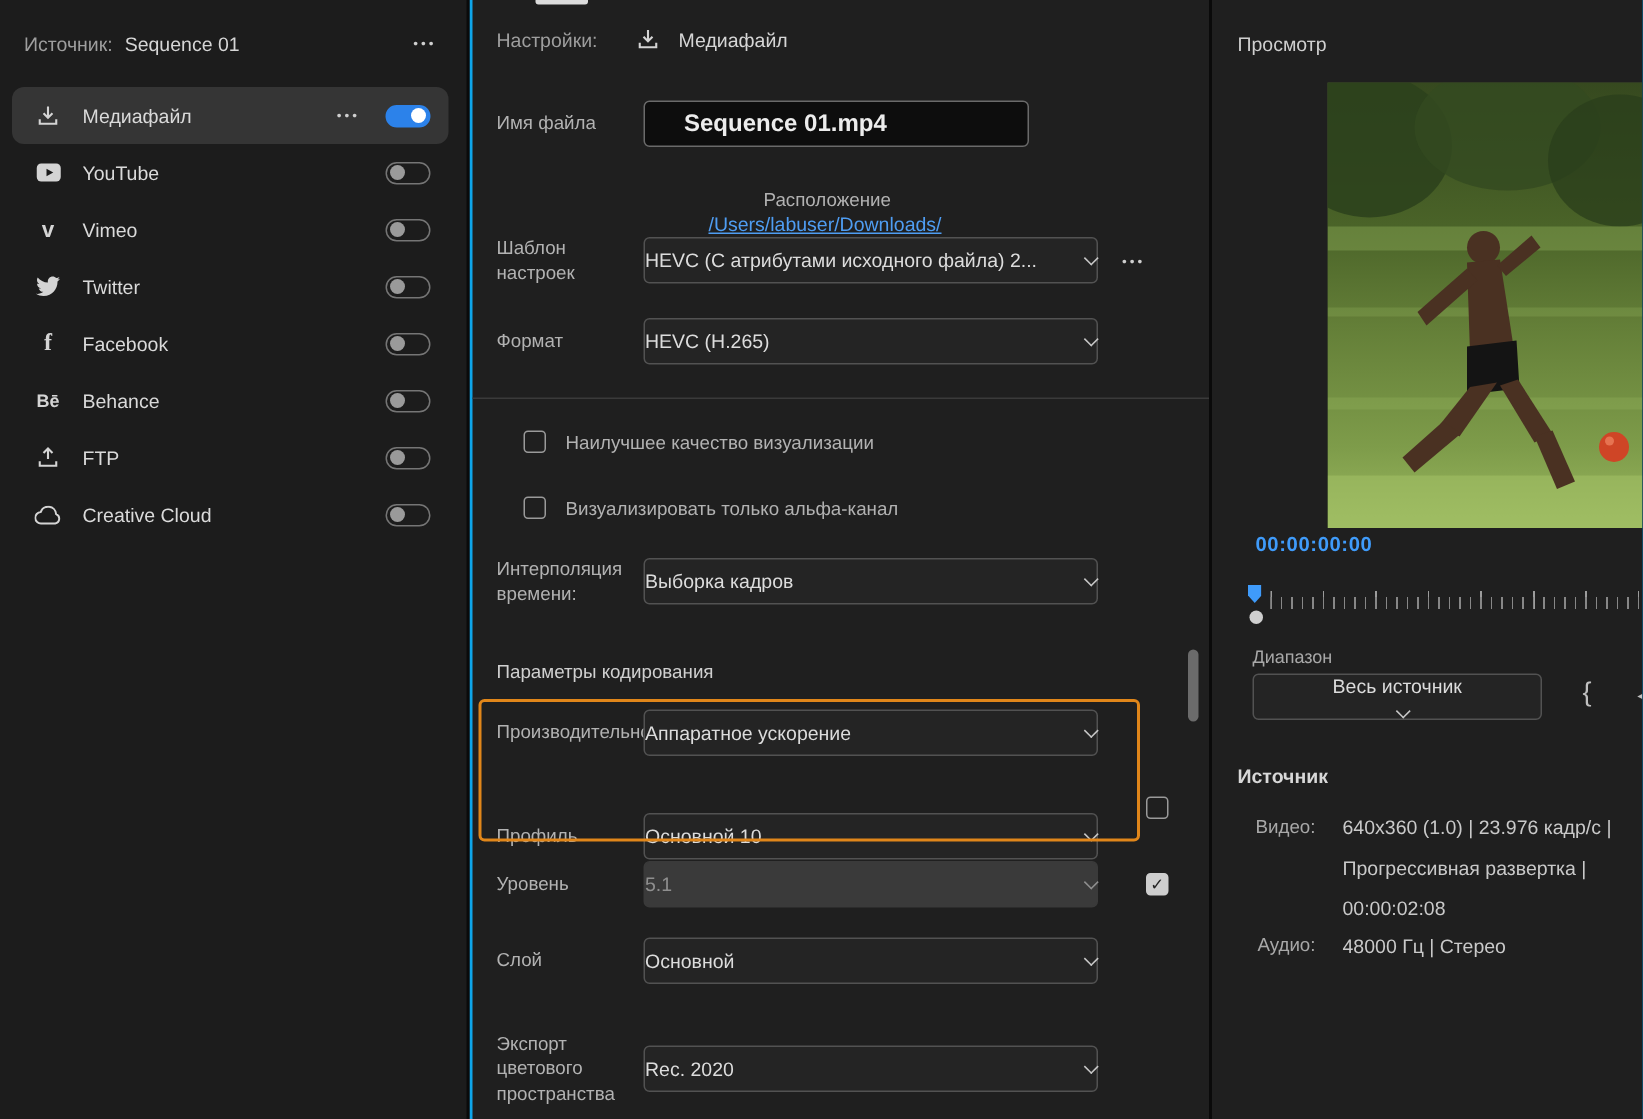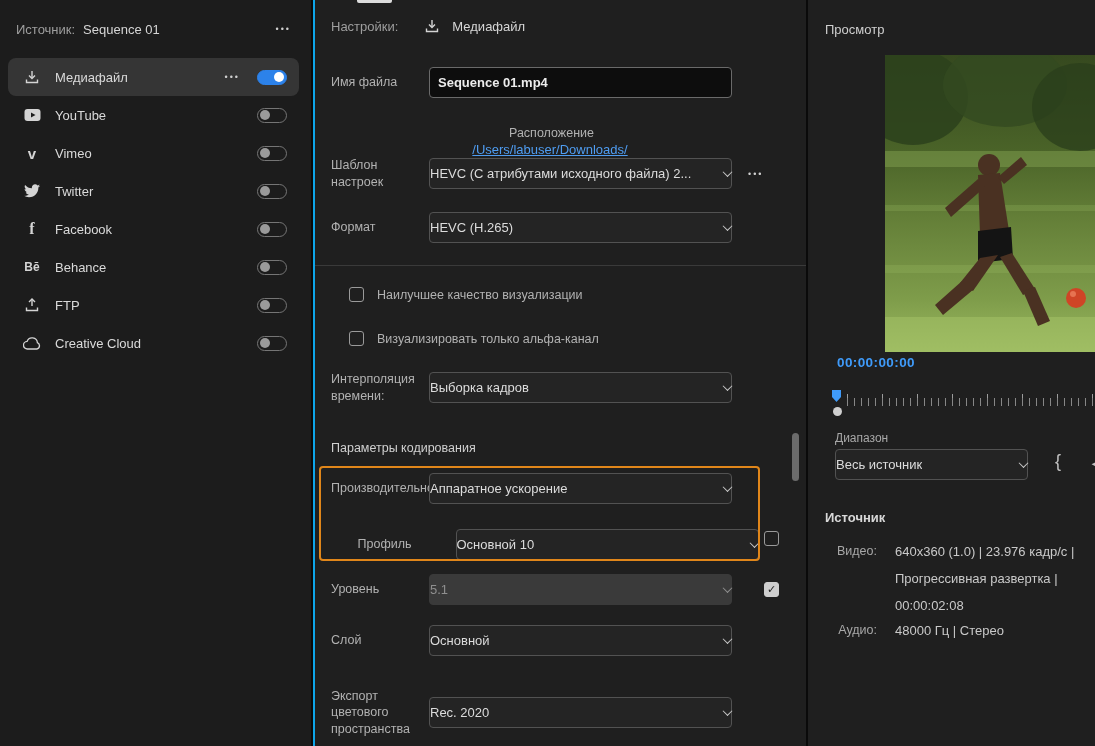--- a/index.html
+++ b/index.html
@@ -30,21 +30,21 @@
   .tab-indicator { position:absolute; left:42px; top:0; width:35px; height:3px; background:#dcdcdc; border-radius:0 0 2px 2px; }
   .settings-header { position:absolute; left:16px; top:18px; display:flex; align-items:center; gap:10px; }
   .settings-header .hl { color:#9e9e9e; font-size:13px; margin-right:14px; }
   .settings-header .hv { color:#d6d6d6; font-size:13px; }
 
   .srow { position:absolute; left:0; display:flex; align-items:center; width:470px; }
   .slabel { width:114px; padding-left:16px; font-size:12.5px; color:#b2b2b2; line-height:1.32; flex:none; }
   .clip { white-space:nowrap; overflow:hidden; }
   .ctrl { width:303px; flex:none; }
 
-  .text-input { width:303px; height:31px; background:#0d0d0d; border:1px solid #6a6a6a; border-radius:4px; color:#ececec; font-size:13px; font-weight:700; padding:0 8px; font-family:inherit; }
+  .text-input { width:257px; height:31px; background:#0d0d0d; border:1px solid #6a6a6a; border-radius:4px; color:#ececec; font-size:16px; font-weight:700; padding:0 26px; font-family:inherit; }
   .link { color:#4f9df2; font-size:13px; text-decoration:underline; cursor:pointer; }
 
   .dropdown { width:303px; height:31px; background:#242424; border:1px solid #525252; border-radius:4px; display:flex; align-items:center; justify-content:space-between; padding:0 0; cursor:pointer; }
   .dd-text { font-size:13px; color:#dcdcdc; white-space:nowrap; overflow:hidden; text-overflow:ellipsis; }
   .chevron { width:7px; height:7px; border-right:1.5px solid #c8c8c8; border-bottom:1.5px solid #c8c8c8; transform:rotate(45deg) translate(-1px,-1px); flex:none; margin-left:8px; }
   .dropdown.disabled { background:#3a3a3a; border-color:#3a3a3a; cursor:default; }
   .dropdown.disabled .dd-text { color:#8f8f8f; }
   .dropdown.disabled .chevron { border-color:#8f8f8f; }
   .narrow { width:193px; }
 
@@ -67,21 +67,21 @@
   .video-frame { position:absolute; left:77px; top:55px; width:212px; height:297px; background:#43552a; overflow:hidden; cursor:pointer; }
   .video-frame svg { display:block; width:100%; height:100%; }
   .timecode { position:absolute; left:29px; top:355px; font-size:13.5px; font-weight:700; color:#3f9bfa; letter-spacing:.4px; }
   .ruler { position:absolute; left:0; top:386px; width:289px; height:32px; cursor:pointer; }
   .ticks { position:absolute; left:39px; right:0; top:12px; height:8px; background:repeating-linear-gradient(to right,#878787 0 1px,transparent 1px 7px); }
   .ticks-tall { position:absolute; left:39px; right:0; top:8px; height:12px; background:repeating-linear-gradient(to right,#9c9c9c 0 1px,transparent 1px 35px); }
   .playhead { position:absolute; left:24px; top:4px; width:12px; height:28px; }
   .ph-flag { width:9px; height:12px; background:#3f9bfa; clip-path:polygon(0 0,100% 0,100% 58%,50% 100%,0 58%); }
   .ph-knob { position:absolute; left:1px; top:17px; width:9px; height:9px; border-radius:50%; background:#cfcfcf; }
   .range-label { position:absolute; left:27px; top:431px; font-size:12px; color:#a8a8a8; }
-  .range-select { position:absolute; left:27px; top:449px; }
+  .range-select { position:absolute; left:27px; top:449px;flex-direction:column; }
   .brace-icon { position:absolute; left:247px; top:451px; font-size:18px; color:#c0c0c0; cursor:pointer; }
   .edge-arrow { position:absolute; left:281px; top:456px; font-size:13px; color:#c0c0c0; cursor:pointer; }
   .src-title { position:absolute; left:17px; top:510px; font-size:13px; font-weight:700; color:#d8d8d8; }
   .info-label { position:absolute; width:52px; text-align:right; font-size:12.5px; color:#a8a8a8; }
   .info-val { position:absolute; left:87px; font-size:13px; color:#c9c9c9; line-height:27px; white-space:nowrap; }
 </style>
 </head>
 <body>
 
 <div class="app">
@@ -261,21 +261,21 @@
     <div class="enc-header">Параметры кодирования</div>
 
     <div class="srow" style="top:473px;height:31px;">
       <span class="slabel clip">Производительность</span>
       <div class="dropdown ctrl">
         <span class="dd-text">Аппаратное ускорение</span>
         <span class="chevron"></span>
       </div>
     </div>
 
-    <div class="srow" style="top:523px;height:43px;justify-content:center;">
+    <div class="srow" style="top:536px;height:43px;">
       <span class="slabel">Профиль</span>
       <div class="dropdown ctrl">
         <span class="dd-text">Основной 10</span>
         <span class="chevron"></span>
       </div>
     </div>
     <span class="checkbox side-chk" style="top:531px;"></span>
 
     <div class="srow" style="top:574px;height:31px;">
       <span class="slabel">Уровень</span>

